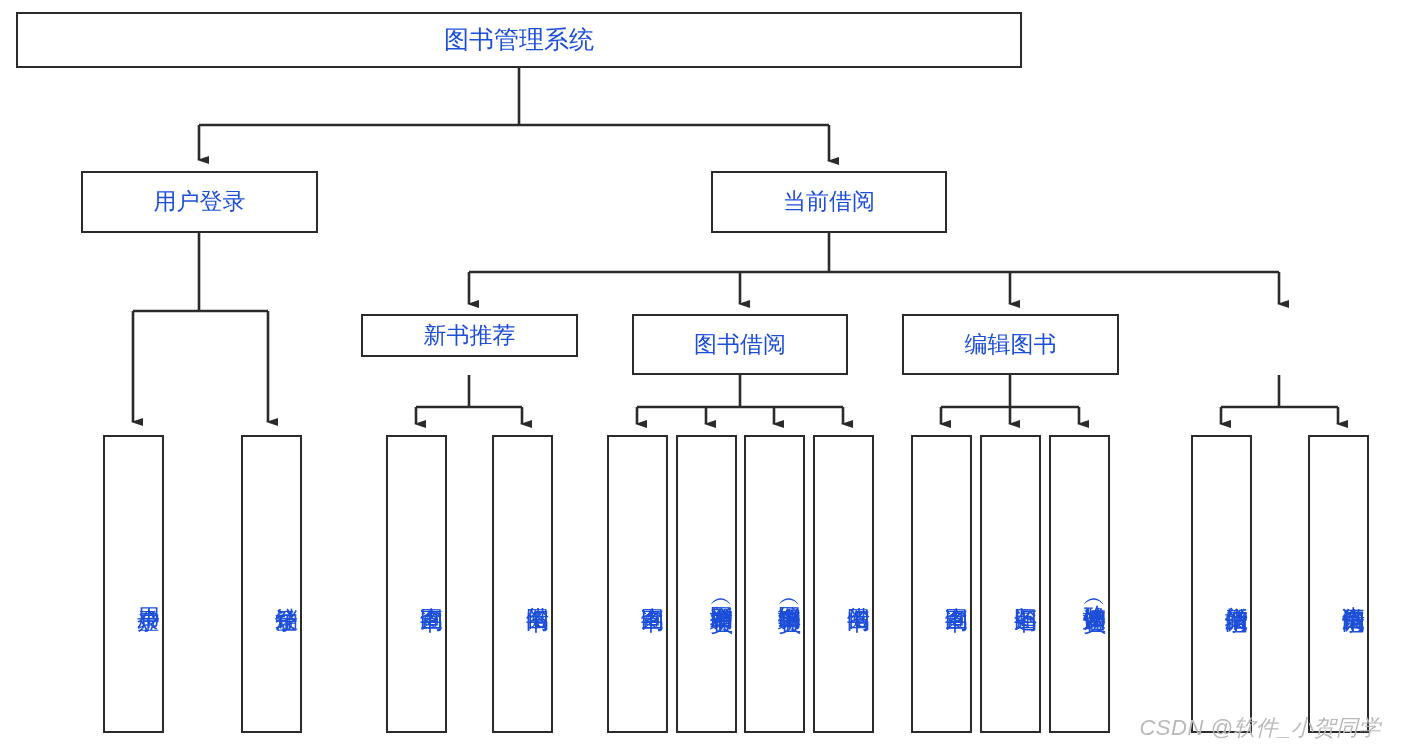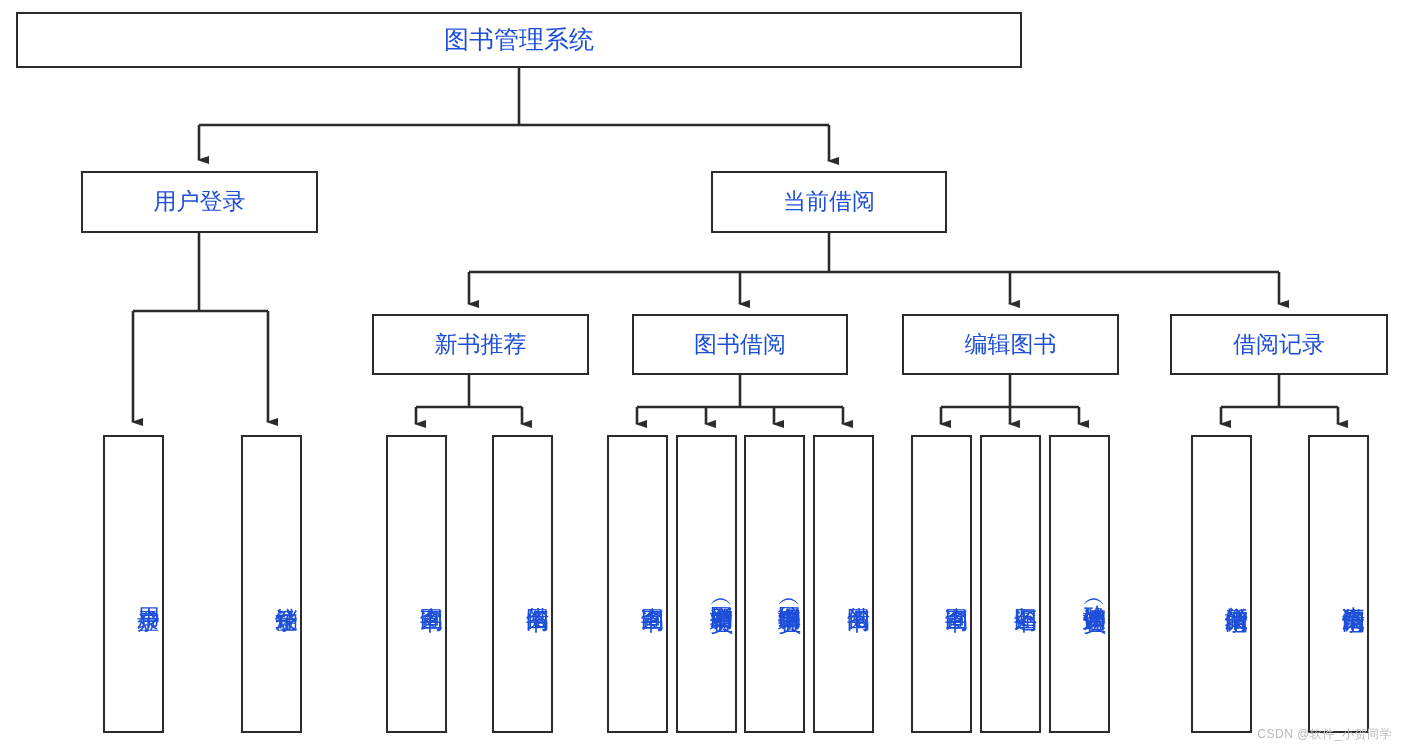--- a/index.html
+++ b/index.html
@@ -55,26 +55,27 @@
     letter-spacing: 1px;
   }
   .node.leaf .vtext {
     writing-mode: vertical-rl;
     text-orientation: upright;
     display: block;
     white-space: nowrap;
   }
   .watermark {
     position: absolute;
-    right: 13px;
+    right: 24px;
     bottom: 4px;
-    font-size: 12px;
+    font-size: 22px;
     color: #b9b9b9;
     white-space: nowrap;
     letter-spacing: 0.5px;
+    font-style: italic;
   }
 </style>
 </head>
 <body>
 
 <div id="canvas">
 
   <svg id="wires" viewBox="0 0 1405 747" xmlns="http://www.w3.org/2000/svg">
     <defs>
       <marker id="arrow" markerWidth="10" markerHeight="12" refX="4" refY="10" orient="auto" markerUnits="userSpaceOnUse">
@@ -130,31 +131,28 @@
     <span>图书管理系统</span>
   </div>
 
   <div class="node lvl2" style="left:81px; top:171px; width:237px; height:62px;">
     <span>用户登录</span>
   </div>
   <div class="node lvl2" style="left:711px; top:171px; width:236px; height:62px;">
     <span>当前借阅</span>
   </div>
 
-  <div class="node lvl3" style="left:372px; top:314px; width:217px; height:61px;">
+  <div class="node lvl3" style="left:361px; top:314px; width:217px; height:43px;">
     <span>新书推荐</span>
   </div>
   <div class="node lvl3" style="left:632px; top:314px; width:216px; height:61px;">
     <span>图书借阅</span>
   </div>
   <div class="node lvl3" style="left:902px; top:314px; width:217px; height:61px;">
     <span>编辑图书</span>
-  </div>
-  <div class="node lvl3" style="left:1170px; top:314px; width:218px; height:61px;">
-    <span>借阅记录</span>
   </div>
 
   <div class="node leaf" style="left:103px; top:435px; width:61px; height:298px;">
     <span class="vtext">用户登录</span>
   </div>
   <div class="node leaf" style="left:241px; top:435px; width:61px; height:298px;">
     <span class="vtext">注销登录</span>
   </div>
 
   <div class="node leaf" style="left:386px; top:435px; width:61px; height:298px;">

